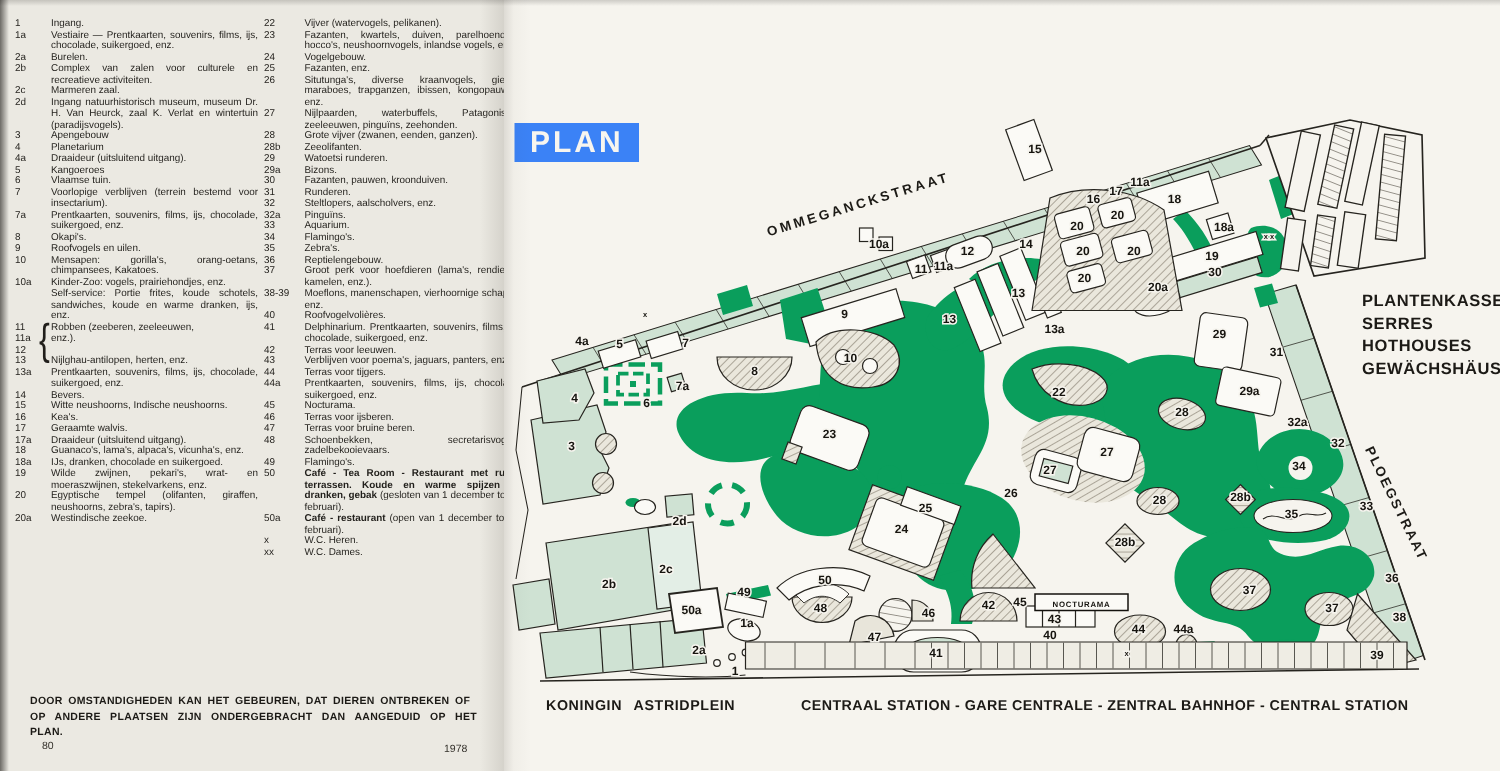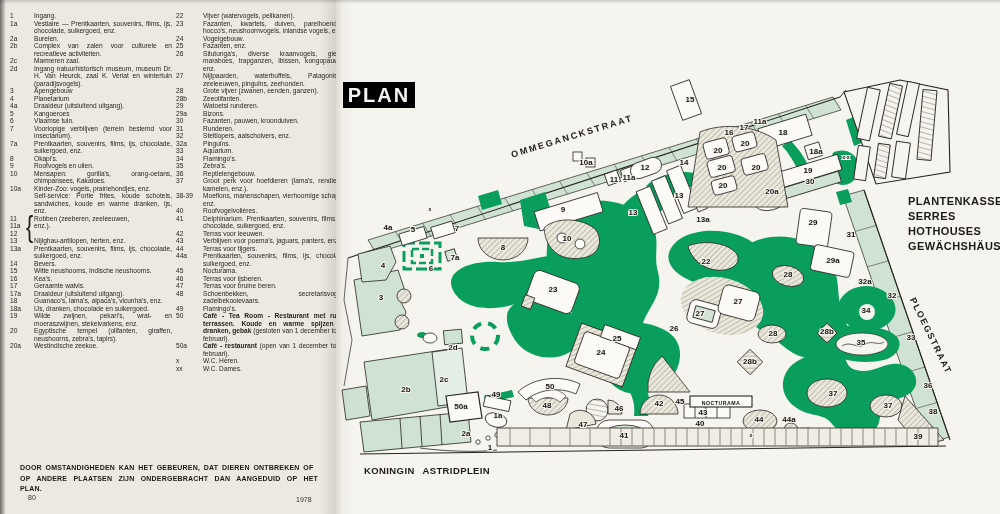--- a/index.html
+++ b/index.html
@@ -21,21 +21,21 @@
   .lnum{flex:0 0 24px;}
   #lcol2 .lnum{flex:0 0 27px;}
   .ltxt{flex:1;text-align:justify;}
   .brace{position:absolute;left:26px;color:#211f1b;transform:scaleX(.75);transform-origin:left top;line-height:1;}
   .note{position:absolute;left:20px;top:463px;width:298px;font-size:7px;font-weight:bold;
         line-height:10.5px;letter-spacing:.2px;word-spacing:1.6px;color:#1c1a16;text-align:justify;}
   .pagenum{position:absolute;font-size:7px;color:#36332d;}
   #pn-left{left:28px;top:494px;}
   #pn-right{left:296px;top:496px;}
   
-  .plan-box{position:absolute;left:343px;top:82px;width:72px;height:26px;background:#000000;
+  .plan-box{position:absolute;left:343px;top:82px;width:83px;height:26px;background:#3b82f6;
             color:#f7f5ef;font-size:20px;font-weight:bold;letter-spacing:2px;
             display:flex;align-items:center;justify-content:center;z-index:20;}
   .street{position:absolute;font-weight:bold;color:#1c1a16;white-space:nowrap;z-index:20;}
   #st-ommeganck{left:510px;top:150px;font-size:9px;letter-spacing:2px;
                 transform:rotate(-17deg);transform-origin:left top;}
   #st-ploeg{left:917px;top:296px;font-size:9px;letter-spacing:1.5px;
             transform:rotate(64deg);transform-origin:left top;}
   #st-astrid{left:364px;top:465px;font-size:9.5px;letter-spacing:.4px;word-spacing:5px;}
   #st-station{left:534px;top:465px;font-size:9.5px;letter-spacing:.3px;}
   .greenhouse-labels{position:absolute;left:908px;top:194px;font-size:11px;font-weight:bold;
@@ -334,20 +334,21 @@
     <div class="pagenum" id="pn-left">80</div>
     <div class="pagenum" id="pn-right">1978</div>
   </div>
 
   <div class="right-page"></div>
 
   <div class="plan-box">PLAN</div>
   <div class="street" id="st-ommeganck">OMMEGANCKSTRAAT</div>
   <div class="street" id="st-ploeg">PLOEGSTRAAT</div>
   <div class="street" id="st-astrid">KONINGIN  ASTRIDPLEIN</div>
+  <div class="street" id="st-station">CENTRAAL STATION - GARE CENTRALE - ZENTRAL BAHNHOF - CENTRAL STATION</div>
   <div class="greenhouse-labels" id="gh-labels">
       <div>PLANTENKASSEN</div>
       <div>SERRES</div>
       <div>HOTHOUSES</div>
       <div>GEWÄCHSHÄUSER</div>
     </div>
 
   <svg width="660" height="514" viewBox="340 0 660 514">
     <defs>
       <pattern id="hatch" patternUnits="userSpaceOnUse" width="4" height="4" patternTransform="rotate(45)">

